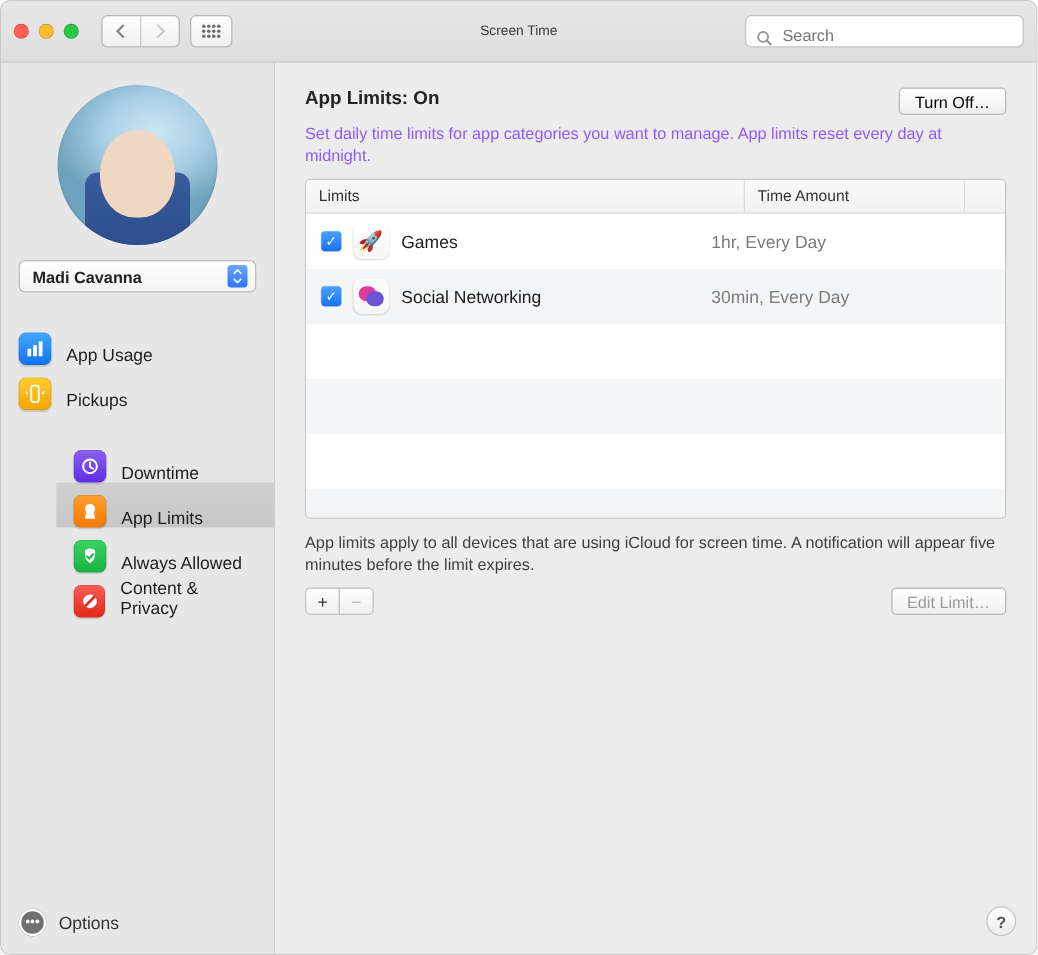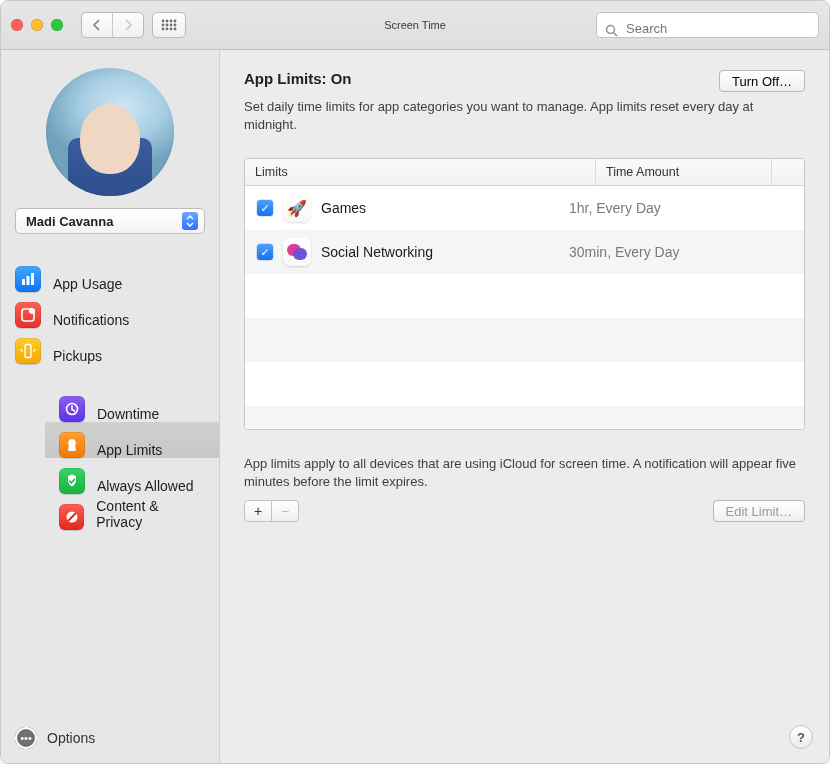--- a/index.html
+++ b/index.html
@@ -147,24 +147,24 @@
   .header-row h1{ margin:0; font-size:15px; font-weight:700; color:#222; }
   .header-row h1 .state{ font-weight:700; }
   .mac-btn{
     height:22px; padding:0 12px;
     background:linear-gradient(#ffffff,#efefef);
     border:1px solid #b8b8b8; border-radius:4px;
     font-size:13px; display:inline-flex;align-items:center;
     box-shadow:0 1px 0 rgba(255,255,255,.7) inset;
   }
   .mac-btn[disabled]{ color:#9a9a9a; }
-  .desc{ padding:0 24px 10px; color:#404040; font-size:13px; line-height:1.35; max-width:560px;}
+  .desc{ padding:0 24px 10px; color:#8b5cf6; font-size:13px; line-height:1.35; max-width:560px;}
 
   .limits-table{
-    margin:15px 24px; border:1px solid #c6c6c6; border-radius:4px; background:#fff;
+    margin:0 24px; border:1px solid #c6c6c6; border-radius:4px; background:#fff;
     height:270px; display:flex; flex-direction:column; overflow:hidden;
   }
   .thead{
     display:flex; height:26px; background:linear-gradient(#fafafa,#f1f1f1);
     border-bottom:1px solid #d3d3d3; font-size:12.5px; color:#333;
   }
   .th{ display:flex;align-items:center; padding:0 10px; }
   .th.col1{ width:330px; border-right:1px solid #dcdcdc;}
   .th.col2{ flex:1; border-right:1px solid #dcdcdc;}
   .th.col3{ width:12px; }
@@ -291,29 +291,20 @@
                 <g fill="#fff">
                   <rect x="2" y="8" width="3" height="6" rx=".5"></rect>
                   <rect x="6.5" y="5" width="3" height="9" rx=".5"></rect>
                   <rect x="11" y="2" width="3" height="12" rx=".5"></rect>
                 </g>
               </svg>
           </span>
           <span>App Usage</span>
         </div>
         <div class="side-item">
-          <span class="side-icon ic-notif">
-            <svg width="16" height="16" viewBox="0 0 16 16">
-                <rect x="2" y="2" width="12" height="12" rx="2.5" fill="none" stroke="#fff" stroke-width="1.6"></rect>
-                <circle cx="12" cy="4" r="3" fill="#fff"></circle>
-              </svg>
-          </span>
-          <span>Notifications</span>
-        </div>
-        <div class="side-item">
           <span class="side-icon ic-pick">
             <svg width="16" height="16" viewBox="0 0 16 16">
                 <rect x="5" y="1.5" width="6" height="13" rx="1.5" fill="none" stroke="#fff" stroke-width="1.5"></rect>
                 <path d="M2.5 8 Q1 8 1 6 M13.5 8 Q15 8 15 6" fill="none" stroke="#fff" stroke-width="1.3"></path>
               </svg>
           </span>
           <span>Pickups</span>
         </div>
       </div>
 

